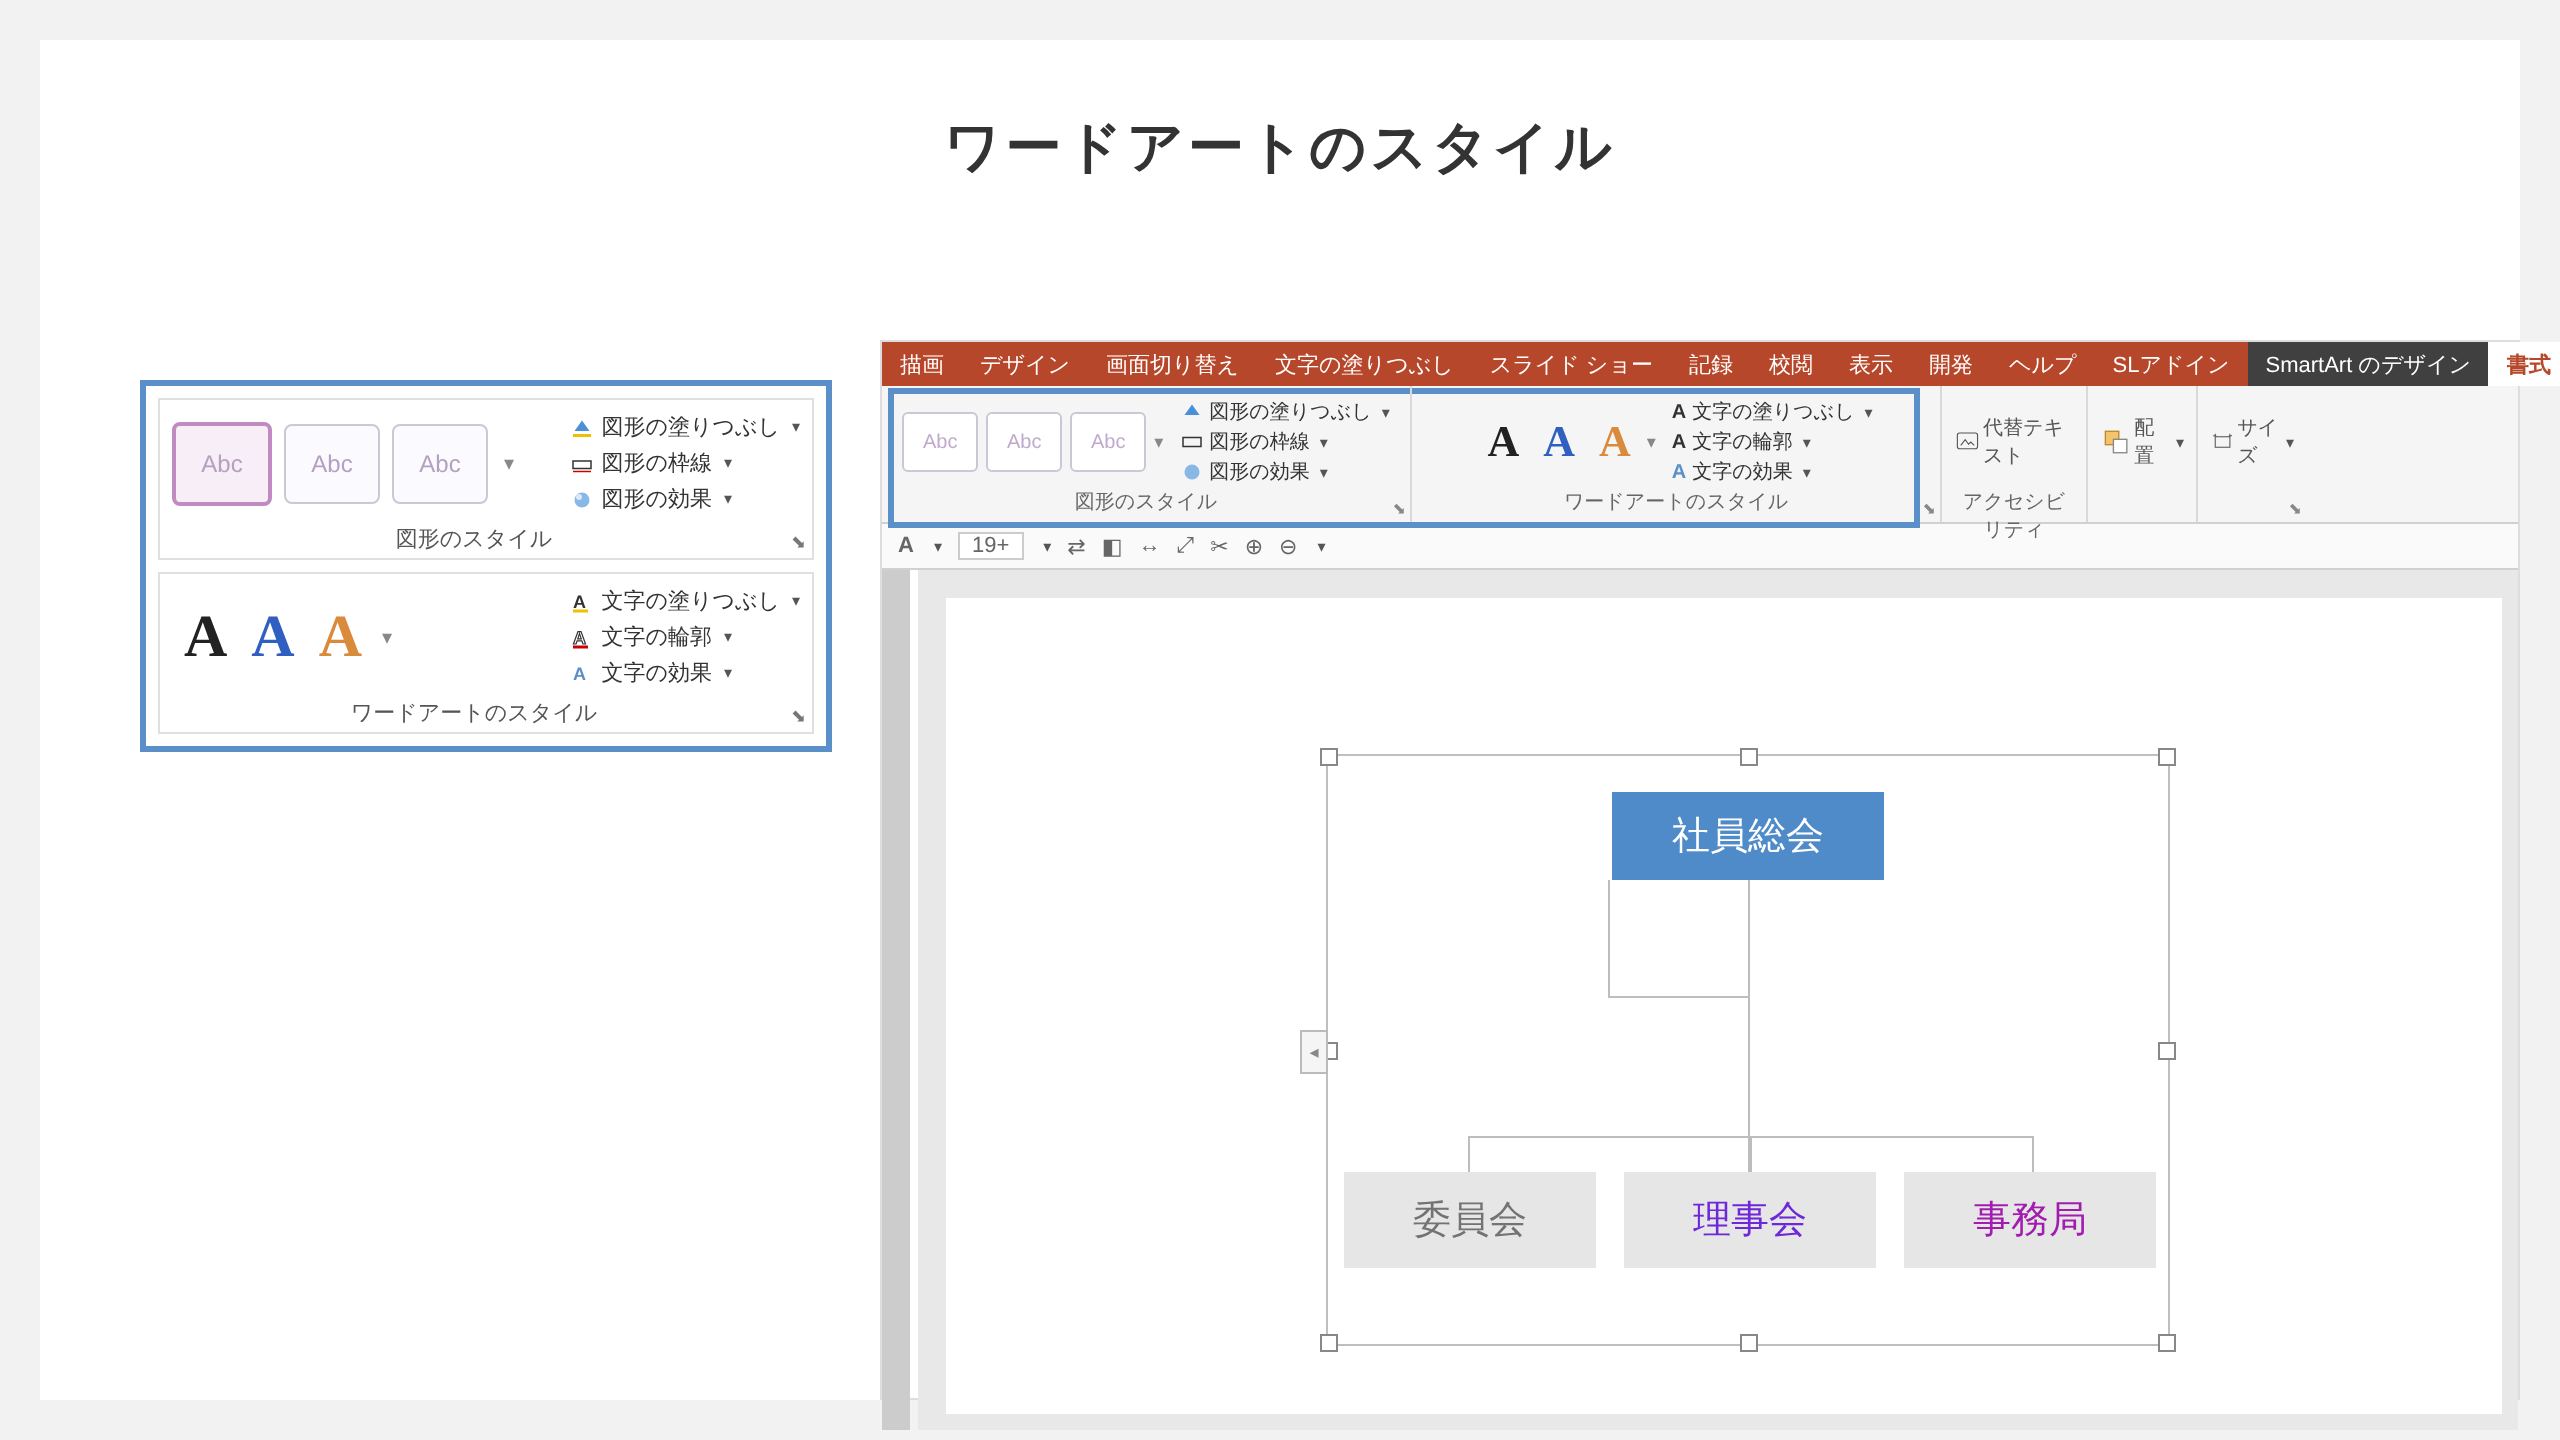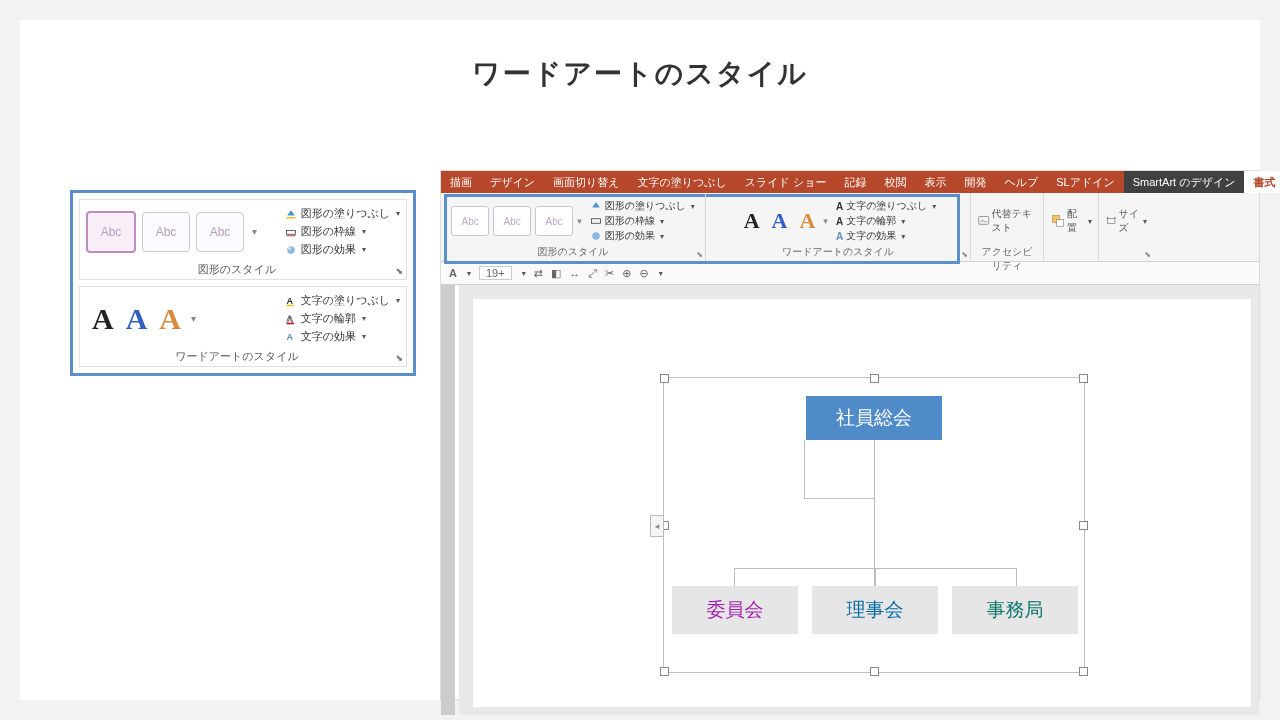--- a/index.html
+++ b/index.html
@@ -58,23 +58,23 @@
   .sa-frame{position:absolute;left:190px;top:78px;width:420px;height:294px;border:1px solid #bfbfbf}
   .handle{position:absolute;width:7px;height:7px;background:#fff;border:1px solid #888}
   .h-tl{left:-4px;top:-4px}.h-tm{left:50%;top:-4px;margin-left:-4px}.h-tr{right:-4px;top:-4px}
   .h-ml{left:-4px;top:50%;margin-top:-4px}.h-mr{right:-4px;top:50%;margin-top:-4px}
   .h-bl{left:-4px;bottom:-4px}.h-bm{left:50%;bottom:-4px;margin-left:-4px}.h-br{right:-4px;bottom:-4px}
   .sa-expand{position:absolute;left:-14px;top:50%;margin-top:-10px;width:12px;height:20px;border:1px solid #bbb;background:#f5f5f5;display:flex;align-items:center;justify-content:center;color:#888;font-size:9px;cursor:pointer}
 
   .node{position:absolute;display:flex;align-items:center;justify-content:center;font-size:19px;color:#fff;cursor:pointer}
   .n-top{left:142px;top:18px;width:136px;height:44px;background:#4f8ac9}
   .n-mid{left:82px;top:98px;width:118px;height:44px;background:#6aa84f}
-  .n-b1{left:8px;top:208px;width:126px;height:48px;background:#e6e6e6;color:#a21caf}
-  .n-b2{left:148px;top:208px;width:126px;height:48px;background:#e6e6e6;color:#0369a1}
-  .n-b3{left:288px;top:208px;width:126px;height:48px;background:#e6e6e6;color:#0f766e}
+  .n-b1{left:8px;top:208px;width:126px;height:48px;background:#e6e6e6;color:#737373}
+  .n-b2{left:148px;top:208px;width:126px;height:48px;background:#e6e6e6;color:#6d28d9}
+  .n-b3{left:288px;top:208px;width:126px;height:48px;background:#e6e6e6;color:#a21caf}
   .conn{position:absolute;background:#bdbdbd}
   .cv1{left:210px;top:62px;width:1px;height:146px}
   .cv2{left:140px;top:62px;width:1px;height:58px} 
   .chz{left:70px;top:190px;width:282px;height:1px}
   .cvb1{left:70px;top:190px;width:1px;height:18px}
   .cvb2{left:211px;top:190px;width:1px;height:18px}
   .cvb3{left:352px;top:190px;width:1px;height:18px}
   .cmid-h{left:140px;top:120px;width:70px;height:1px}
 
   .flex{display:flex}

